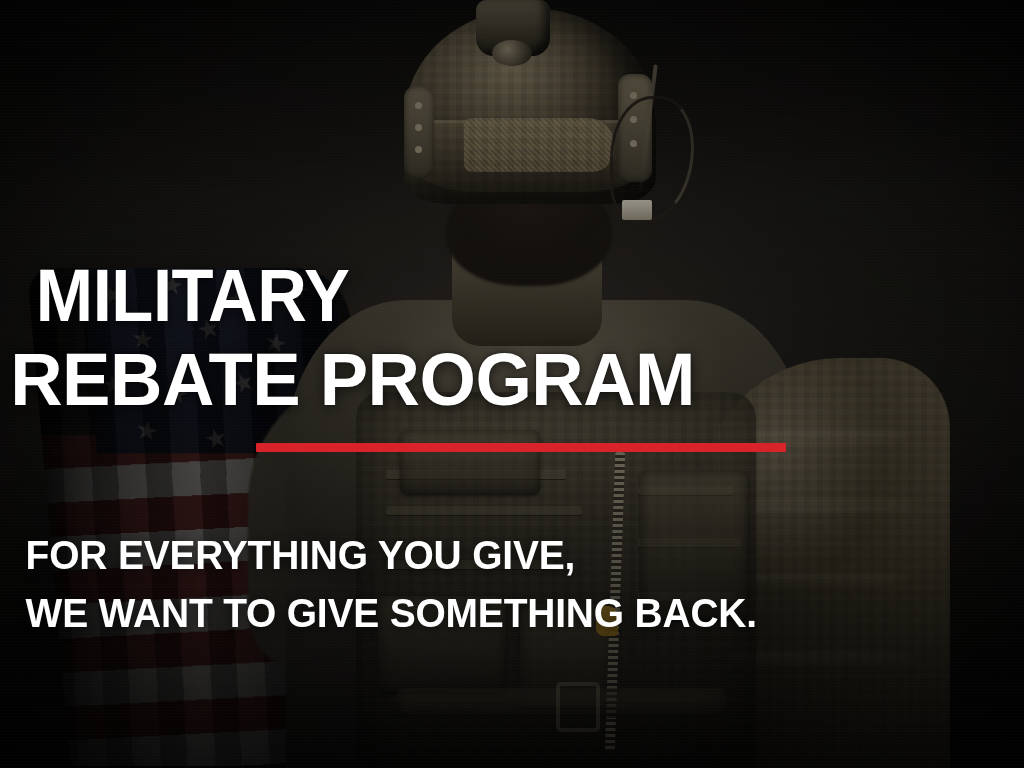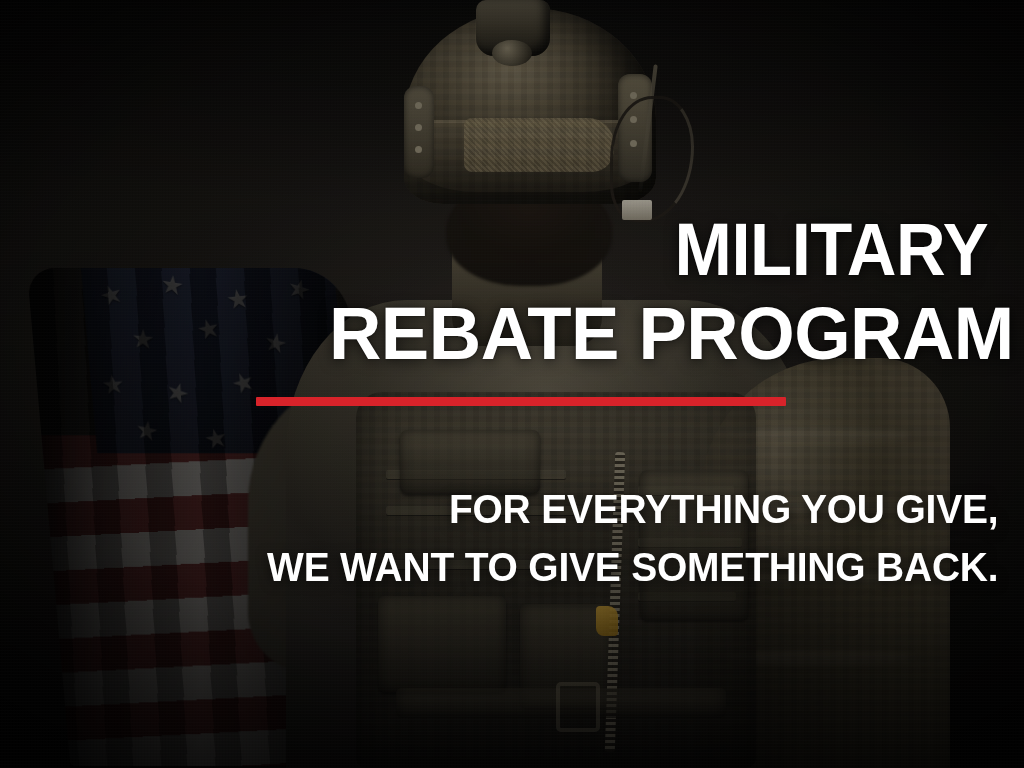--- a/index.html
+++ b/index.html
@@ -217,21 +217,22 @@
     position:absolute; inset:0; opacity:.16; pointer-events:none;
     background-image:
       repeating-linear-gradient(0deg, rgba(255,255,255,.05) 0 1px, transparent 1px 3px),
       repeating-linear-gradient(90deg, rgba(0,0,0,.06) 0 1px, transparent 1px 3px);
   }
 
   
   .overlay{
     position:absolute; inset:0;
     display:flex; flex-direction:column; align-items:center;
-    text-align:right;
+    text-align:left;
+    margin-top:46px;
   }
   .headline{
     color:#ffffff;
     font-weight:700;
     letter-spacing:-0.5px;
     line-height:.96;
     text-shadow: 0 2px 14px rgba(0,0,0,.65), 0 0 3px rgba(0,0,0,.5);
     margin:0;
     white-space:nowrap;
   }

